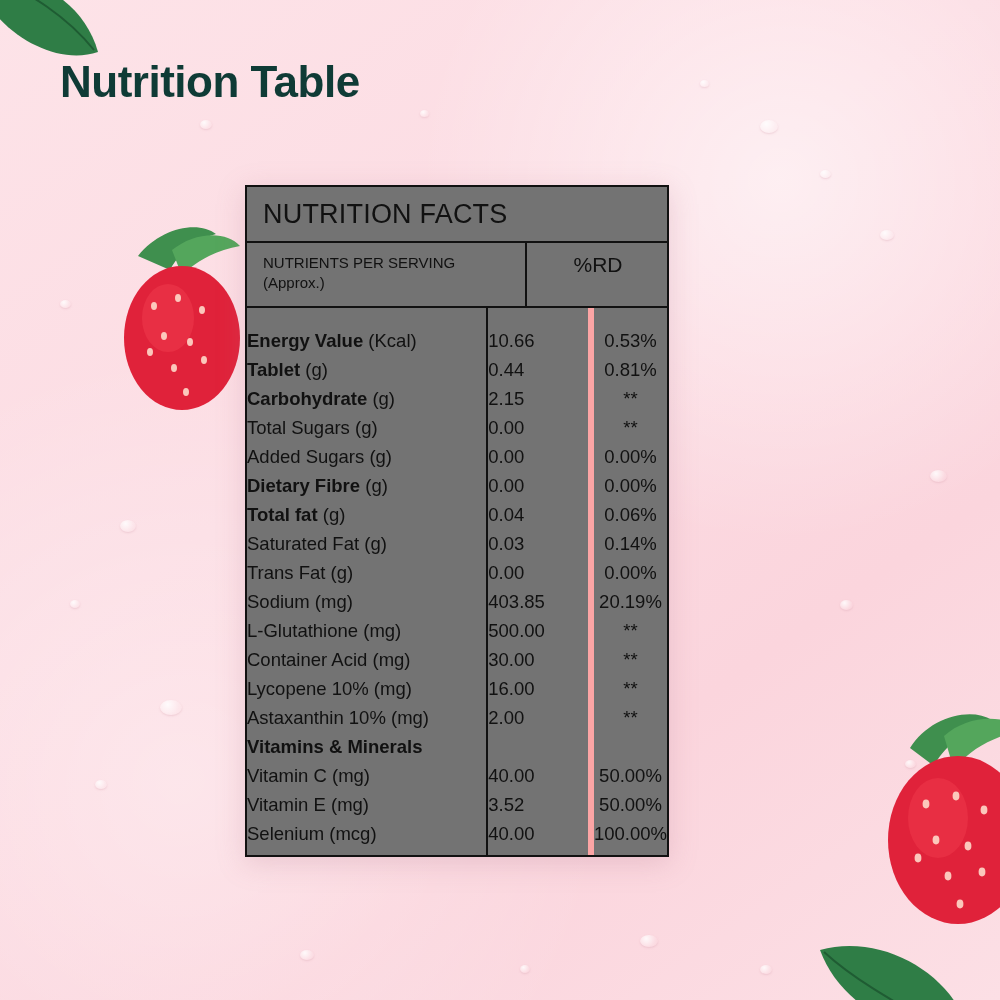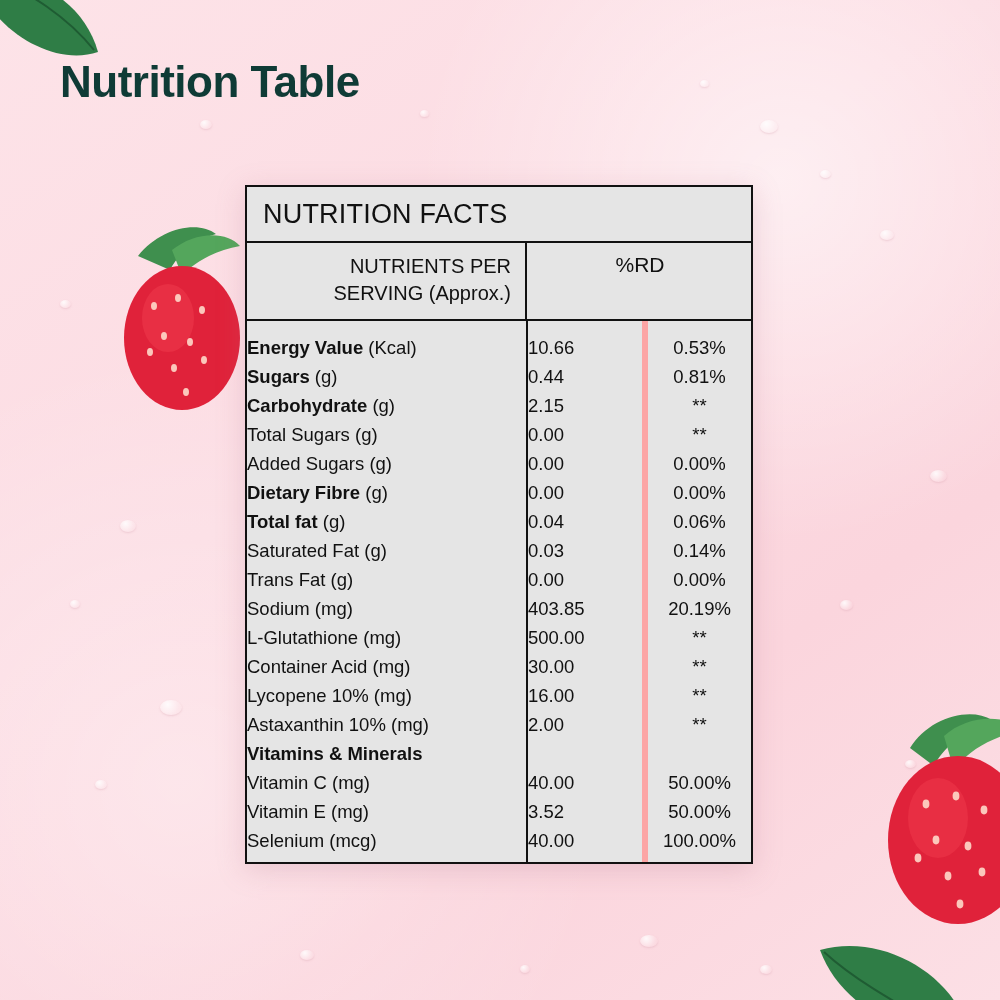--- a/index.html
+++ b/index.html
@@ -40,22 +40,22 @@
     font-size: 44px;
     font-weight: 700;
     letter-spacing: -0.5px;
     color: #0f3b36;
   }
 
   
   .card {
     position: absolute;
     left: 245px; top: 185px;
-    width: 508px;
-    background: #e5e5e5;
+    width: 424px;
+    background: #737373;
     border: 2px solid #111111;
     box-shadow: 0 6px 26px rgba(180,120,140,0.25);
   }
   .card-title {
     font-size: 27px;
     padding: 12px 16px 11px 16px;
     border-bottom: 2px solid #111;
     letter-spacing: 0.2px;
     color:#111;
   }
@@ -69,25 +69,24 @@
   .servings b { font-weight: 700; }
   .servings .val { font-weight: 400; }
 
   .hdr {
     display: flex;
     border-bottom: 2px solid #111;
   }
   .hdr-left {
     flex: 0 0 280px;
     padding: 10px 14px 12px 16px;
-    font-size: 20px;
+    font-size: 15px;
     line-height: 1.35;
     border-right: 2px solid #111;
     color:#111;
-    text-align:right;
   }
   .hdr-right {
     flex: 1;
     padding: 10px 12px 12px 14px;
     font-size: 21px;
     color:#111;
     text-align:center;
   }
 
   table.nutrients {
@@ -98,21 +97,21 @@
   }
   table.nutrients td { padding: 3.5px 0; vertical-align: top; }
   td.name   { width: 280px; padding-left: 16px; padding-right: 6px; border-right: 2px solid #111; }
   td.amount { width: 118px; padding-left: 14px; border-right: 6px solid #fca5a5; }
   td.rd     { padding-left: 14px; text-align: center; }
   .bold  { font-weight: 700; }
   .ind1  { padding-left: 24px; }
   .ind2  { padding-left: 40px; }
   .unit  { font-weight: 400; }
   tr.last td { padding-bottom: 10px; }
-  tr.first td { padding-top: 16px; }
+  tr.first td { padding-top: 22px; }
 </style>
 </head>
 <body>
 
 <div class="droplets">
   <div class="drop" style="left:760px;top:120px;width:18px;height:13px;"></div>
   <div class="drop" style="left:820px;top:170px;width:11px;height:8px;"></div>
   <div class="drop" style="left:700px;top:80px;width:9px;height:7px;"></div>
   <div class="drop" style="left:880px;top:230px;width:14px;height:10px;"></div>
   <div class="drop" style="left:120px;top:520px;width:16px;height:12px;"></div>
@@ -190,21 +189,21 @@
   </div>
 
   <table class="nutrients">
     <tbody id="nutrient-rows">
         <tr class="first">
           <td class="name"><span class="bold">Energy Value</span><span class="unit"> (Kcal)</span></td>
           <td class="amount">10.66</td>
           <td class="rd">0.53%</td>
         </tr>
         <tr>
-          <td class="name"><span class="bold">Sugars</span><span class="unit"> (g)</span></td>
+          <td class="name"><span class="bold">Tablet</span><span class="unit"> (g)</span></td>
           <td class="amount">0.44</td>
           <td class="rd">0.81%</td>
         </tr>
         <tr>
           <td class="name"><span class="bold">Carbohydrate</span><span class="unit"> (g)</span></td>
           <td class="amount">2.15</td>
           <td class="rd">**</td>
         </tr>
         <tr>
           <td class="name ind1"><span>Total Sugars</span><span class="unit"> (g)</span></td>

